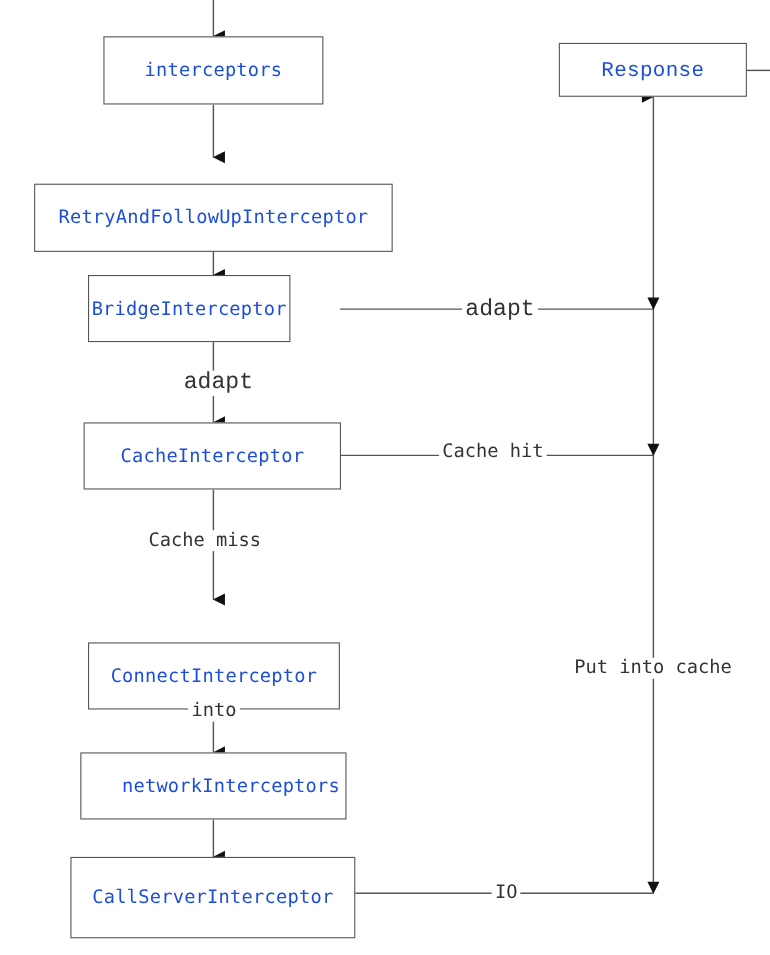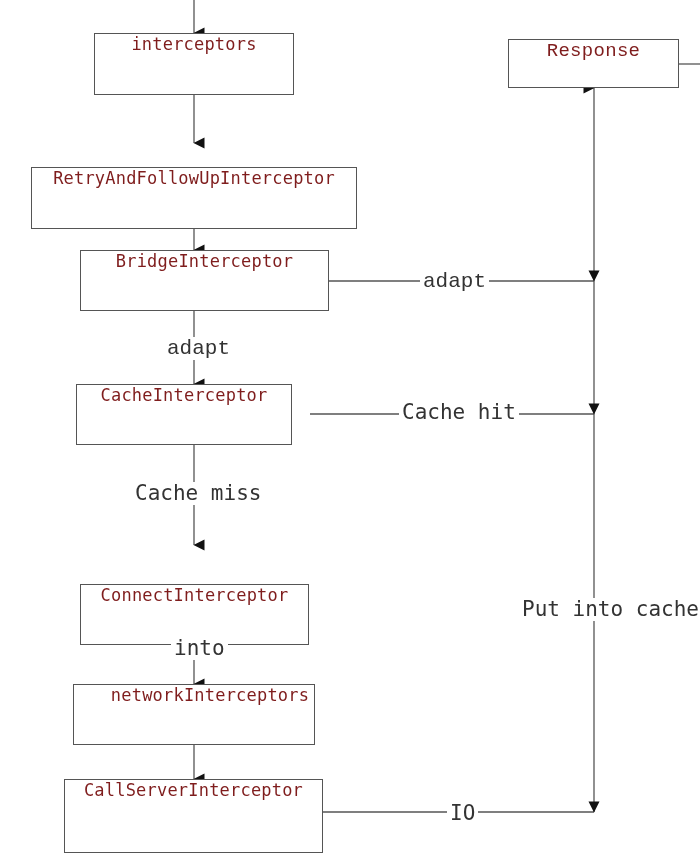--- a/index.html
+++ b/index.html
@@ -22,39 +22,39 @@
     width: 700px;
     height: 868px;
     pointer-events: none;
   }
   .node {
     position: absolute;
     box-sizing: border-box;
     border: 1.3px solid #555555;
     background: #ffffff;
     display: flex;
-    align-items: flex-start;
+    align-items: center;
     justify-content: center;
-    color: #7f1d1d;
+    color: #1d4ed8;
     font-family: "DejaVu Sans Mono", monospace;
     font-size: 17px;
     letter-spacing: 0.2px;
     white-space: nowrap;
   }
   .node.serif-node {
     font-family: Liberation Mono, monospace;
     font-size: 19px;
     letter-spacing: 0.3px;
   }
   .edge-label {
     position: absolute;
     background: #ffffff;
     color: #333333;
     font-family: "DejaVu Sans Mono", monospace;
-    font-size: 21px;
+    font-size: 17px;
     white-space: nowrap;
     padding: 0 3px;
     line-height: 1.1;
     text-align: center;
   }
   .edge-label.serif-label {
     font-family: Liberation Mono, monospace;
     font-size: 21px;
   }
 </style>
@@ -105,25 +105,25 @@
   </svg>
 
   <div class="node" style="left:94px; top:33px; width:200px; height:62px;">
     <span>interceptors</span>
   </div>
 
   <div class="node" style="left:31px; top:143px; width:326px; height:62px;margin-top:24px;">
     <span>RetryAndFollowUpInterceptor</span>
   </div>
 
-  <div class="node" style="left:80px; top:250px; width:249px; height:61px;">
+  <div class="node" style="left:80px; top:250px; width:184px; height:61px;">
     <span>BridgeInterceptor</span>
   </div>
 
-  <div class="node" style="left:76px; top:384px; width:216px; height:61px;">
+  <div class="node" style="left:76px; top:384px; width:234px; height:61px;">
     <span>CacheInterceptor</span>
   </div>
 
   <div class="node" style="left:80px; top:545px; width:229px; height:61px;margin-top:39px;">
     <span>ConnectInterceptor</span>
   </div>
 
   <div class="node" style="left:73px; top:684px; width:242px; height:61px;padding-left:32px;">
     <span>networkInterceptors</span>
   </div>

